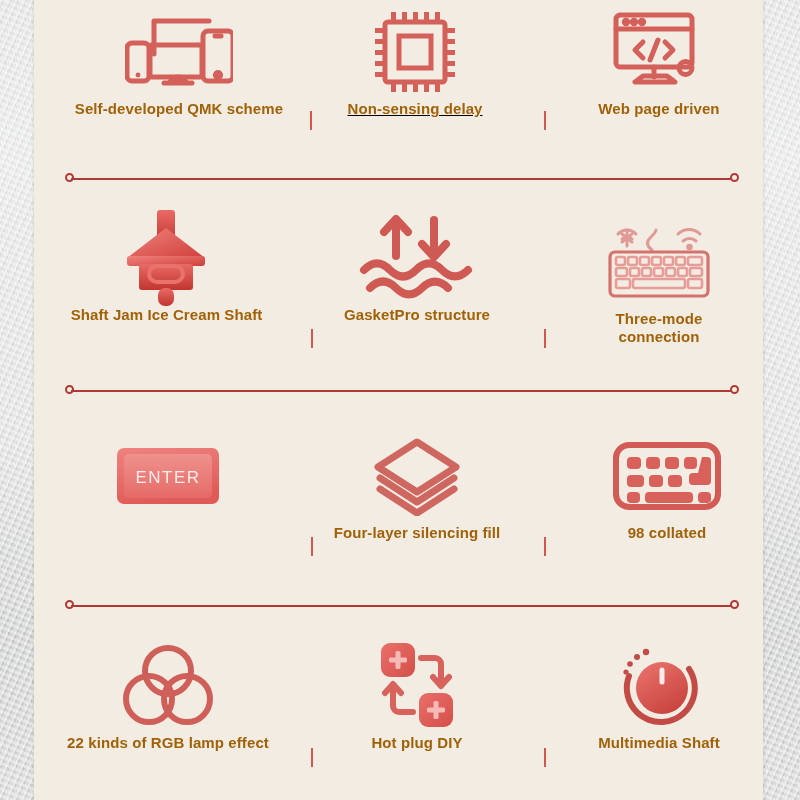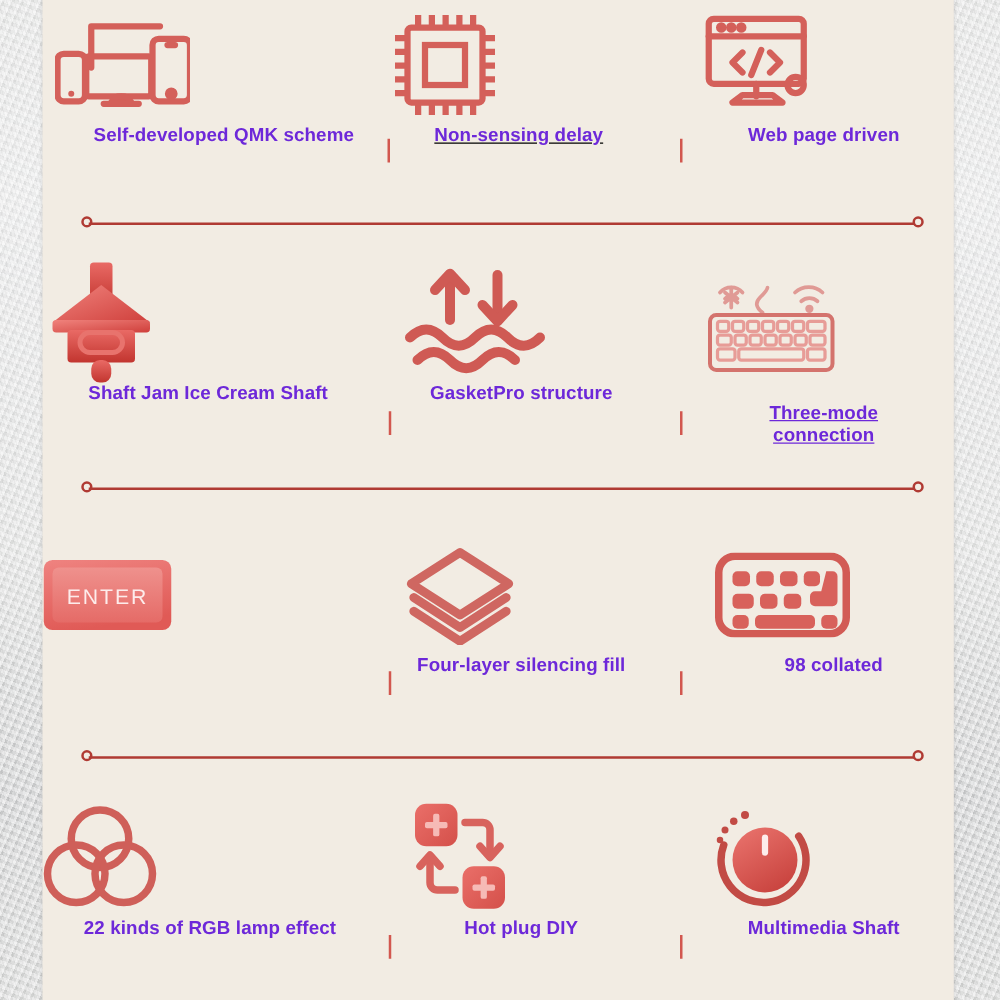--- a/index.html
+++ b/index.html
@@ -36,26 +36,26 @@
 
   
   .panel{
     position:absolute;left:34px;top:0;width:729px;height:800px;
     background:#f2ece3;
   }
 
   .row{position:absolute;left:0;width:729px;}
   .cell{position:absolute;text-align:center;}
 
-  .icon-wrap{height:96px;display:flex;align-items:center;justify-content:flex-start;}
+  .icon-wrap{height:96px;display:flex;align-items:center;justify-content:center;}
   .label{
-    font-weight:700;color:#6d28d9;letter-spacing:.1px;
+    font-weight:700;color:#a16207;letter-spacing:.1px;
     font-size:15px;line-height:1.18;white-space:nowrap;
   }
-  .label.wrap{white-space:normal;width:130px;margin:16px auto;text-decoration:underline;}
+  .label.wrap{white-space:normal;width:130px;margin:4px auto;}
 
   
   .sep{position:absolute;width:2px;height:19px;background:#d2574f;}
 
   
   .divider{position:absolute;left:31px;width:674px;height:11px;}
   .divider .line{position:absolute;left:6px;right:6px;top:5px;height:2px;background:#b03a33;}
   .divider .dot{
     position:absolute;top:0;width:9px;height:9px;border-radius:50%;
     border:2px solid #b03a33;background:#f2ece3;box-sizing:border-box;

